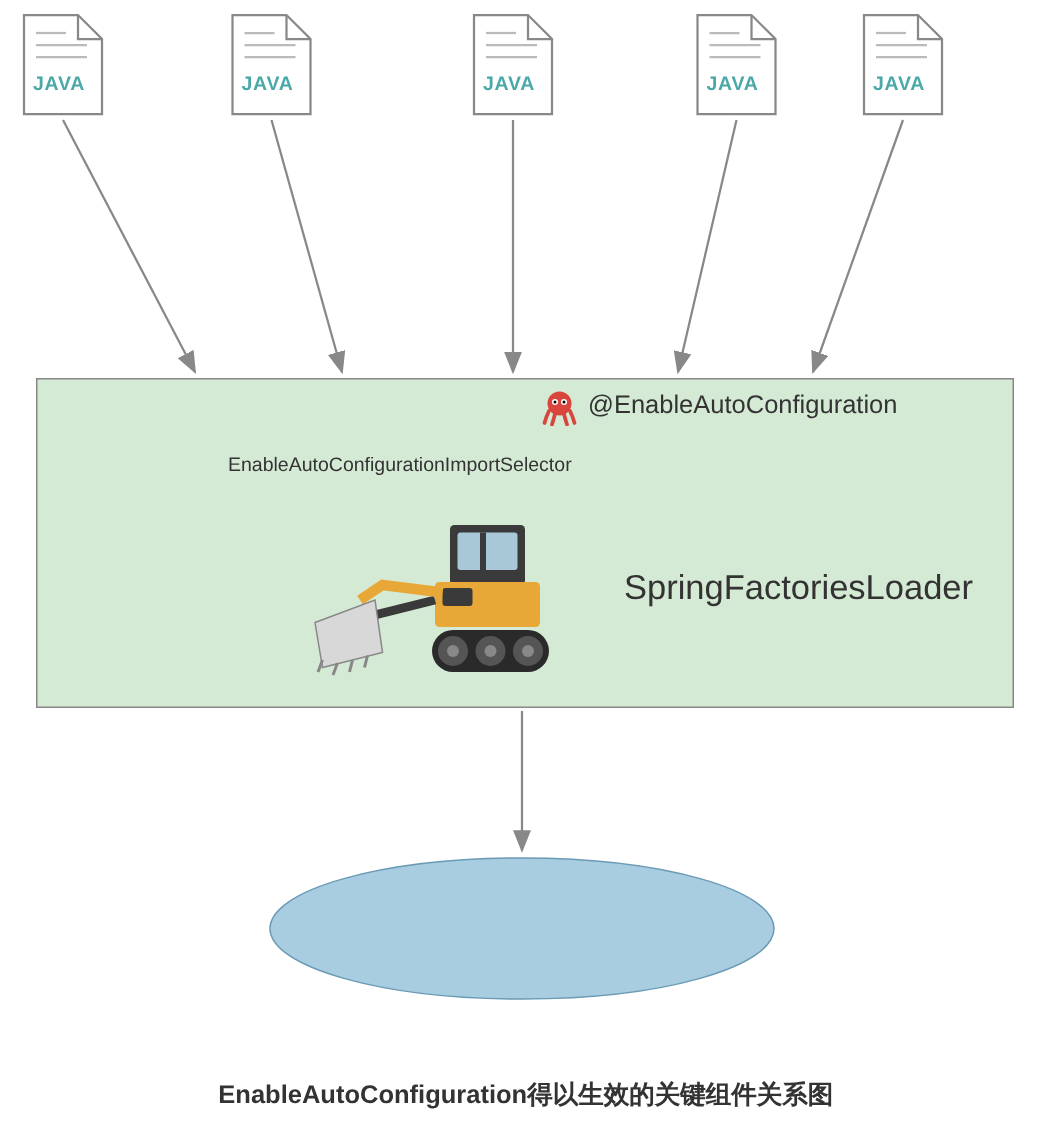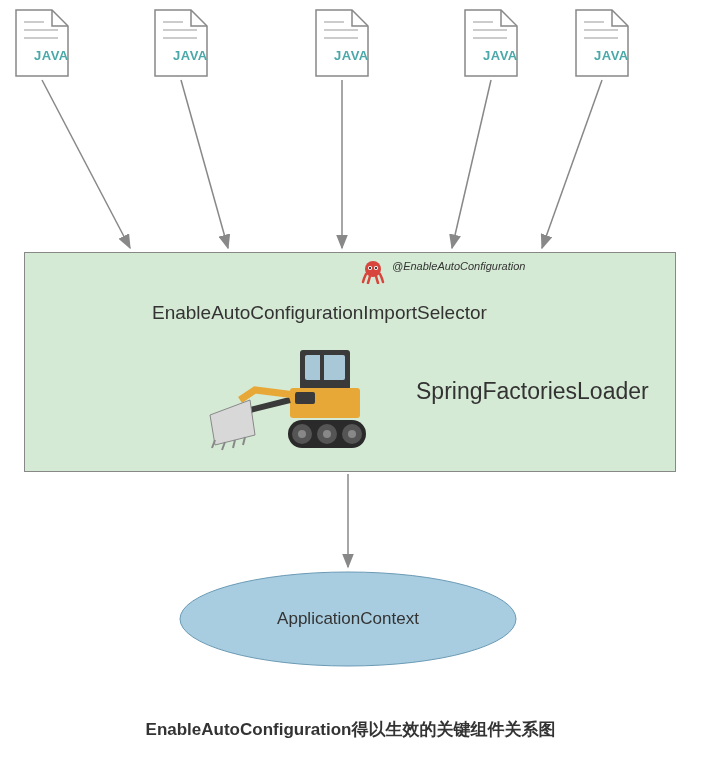--- a/index.html
+++ b/index.html
@@ -17,21 +17,20 @@
   }
   .java-file svg { width: 100%; height: 100%; }
   .java-label {
     position: absolute;
     top: 40px;
     left: 8px;
     font-size: 13px;
     font-weight: bold;
     color: #4aa8a8;
     letter-spacing: 0.5px;
-    margin-left: 12px;
   }
   .arrow-svg {
     position: absolute;
     top: 0;
     left: 0;
     width: 701px;
     height: 759px;
     pointer-events: none;
   }
   .green-box {
@@ -44,27 +43,26 @@
     border: 1px solid #888;
   }
   .octopus {
     position: absolute;
     left: 360px;
     top: 258px;
     font-size: 22px;
   }
   .annotation {
     position: absolute;
-    font-size: 11px;
-    color: #333;
-    font-style: italic;
+    font-size: 17px;
+    color: #333;
   }
   .selector-text {
     position: absolute;
-    font-size: 19px;
+    font-size: 13px;
     color: #333;
   }
   .loader-text {
     position: absolute;
     font-size: 23px;
     color: #333;
   }
   .bulldozer {
     position: absolute;
     left: 200px;
@@ -216,16 +214,15 @@
   <line x1="491" y1="80" x2="452" y2="248" stroke="#888" stroke-width="1.5" marker-end="url(#arrowhead)"></line>
   <line x1="602" y1="80" x2="542" y2="248" stroke="#888" stroke-width="1.5" marker-end="url(#arrowhead)"></line>
 
   <line x1="348" y1="474" x2="348" y2="567" stroke="#888" stroke-width="1.5" marker-end="url(#arrowhead)"></line>
 </svg>
 
 <div class="ellipse-box">
   <svg viewBox="0 0 340 98">
     <ellipse cx="170" cy="49" rx="168" ry="47" fill="#a8cde0" stroke="#6a9ab5" stroke-width="1"></ellipse>
   </svg>
-  <span class="ellipse-label">ApplicationContext</span>
 </div>
 
 <div class="caption">EnableAutoConfiguration得以生效的关键组件关系图</div>
 
 </body></html>

